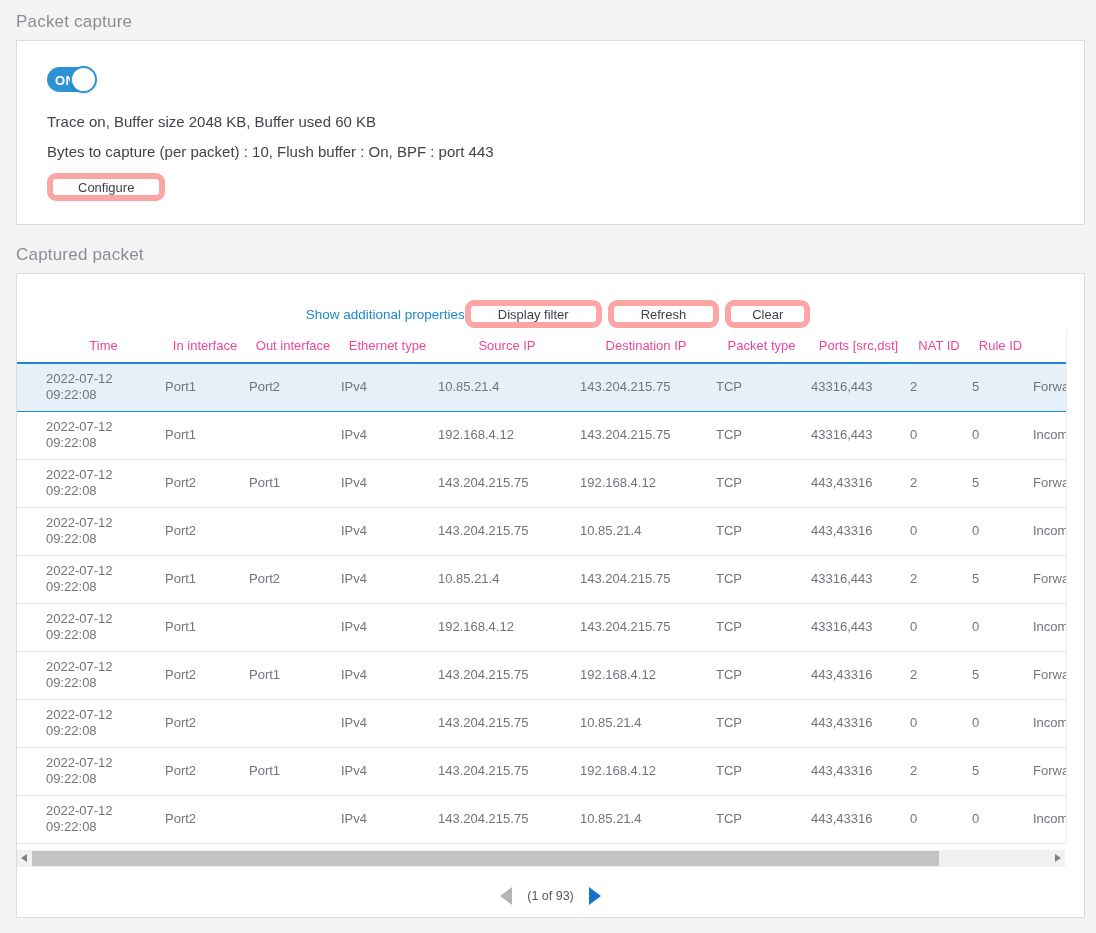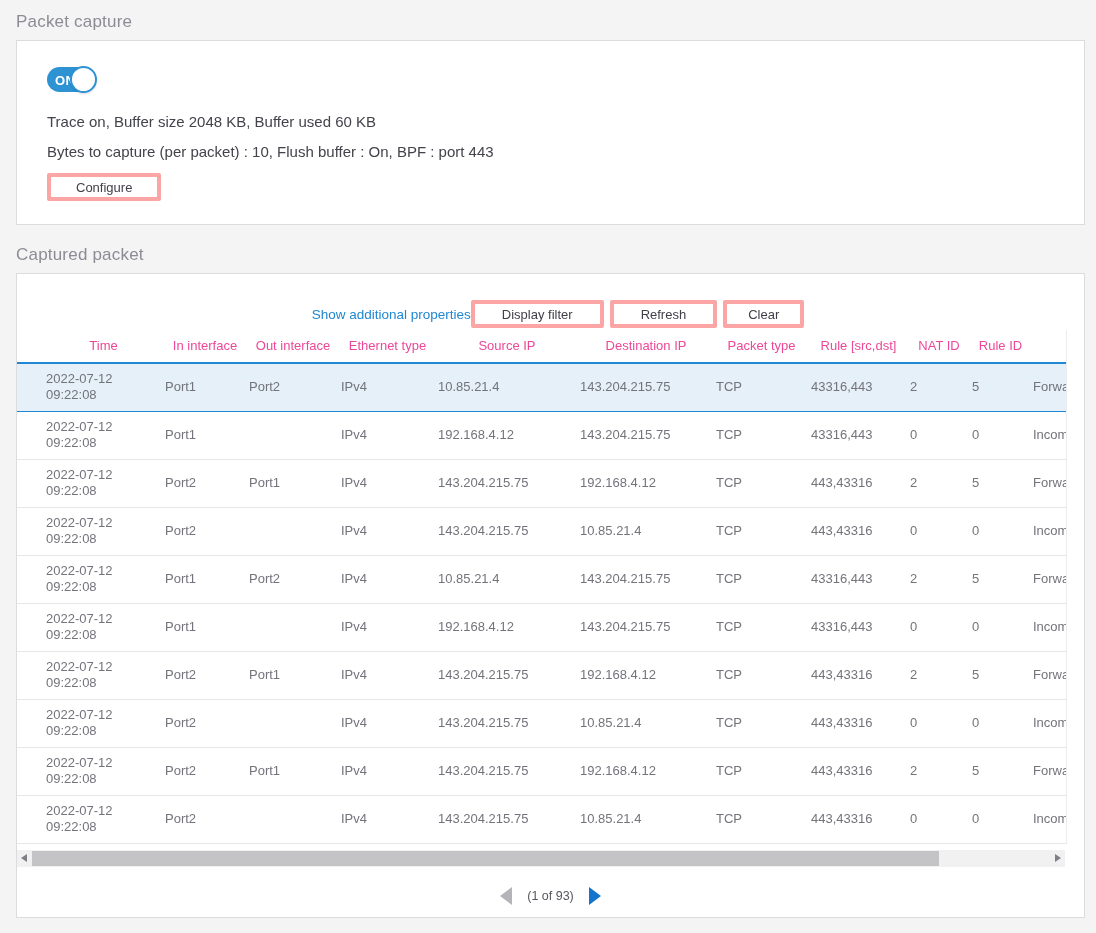--- a/index.html
+++ b/index.html
@@ -46,22 +46,22 @@
     box-shadow:0 1px 2px rgba(0,0,0,.15);
   }
 
   .trace-line { font-size:15px; color:#43434b; margin-top:0; }
   .trace-line.first { margin-top:21px; }
   .trace-line + .trace-line { margin-top:13px; }
 
   .btn {
     display:inline-block;
     background:#fff;
-    border:4px solid #fca5a5;
-    border-radius:2px;
+    border:6px solid #fca5a5;
+    border-radius:9px;
     color:#404049;
     font-size:13px;
     font-family:inherit;
     height:28px;
     padding:0 18px;
     cursor:pointer;
   }
   .btn-configure { margin-top:13px; padding:0 25px; }
 
   .card-captured { height:645px; padding-top:0; position:relative; }
@@ -211,21 +211,21 @@
         </colgroup>
         <thead>
           <tr>
             <th>Time</th>
             <th>In interface</th>
             <th>Out interface</th>
             <th>Ethernet type</th>
             <th>Source IP</th>
             <th>Destination IP</th>
             <th>Packet type</th>
-            <th>Rule [src,dst]</th>
+            <th>Ports [src,dst]</th>
             <th>NAT ID</th>
             <th>Rule ID</th>
             <th>Status</th>
           </tr>
         </thead>
         <tbody id="packet-rows">
             <tr class="selected">
               <td>2022-07-12
 09:22:08</td>
               <td>Port1</td>

